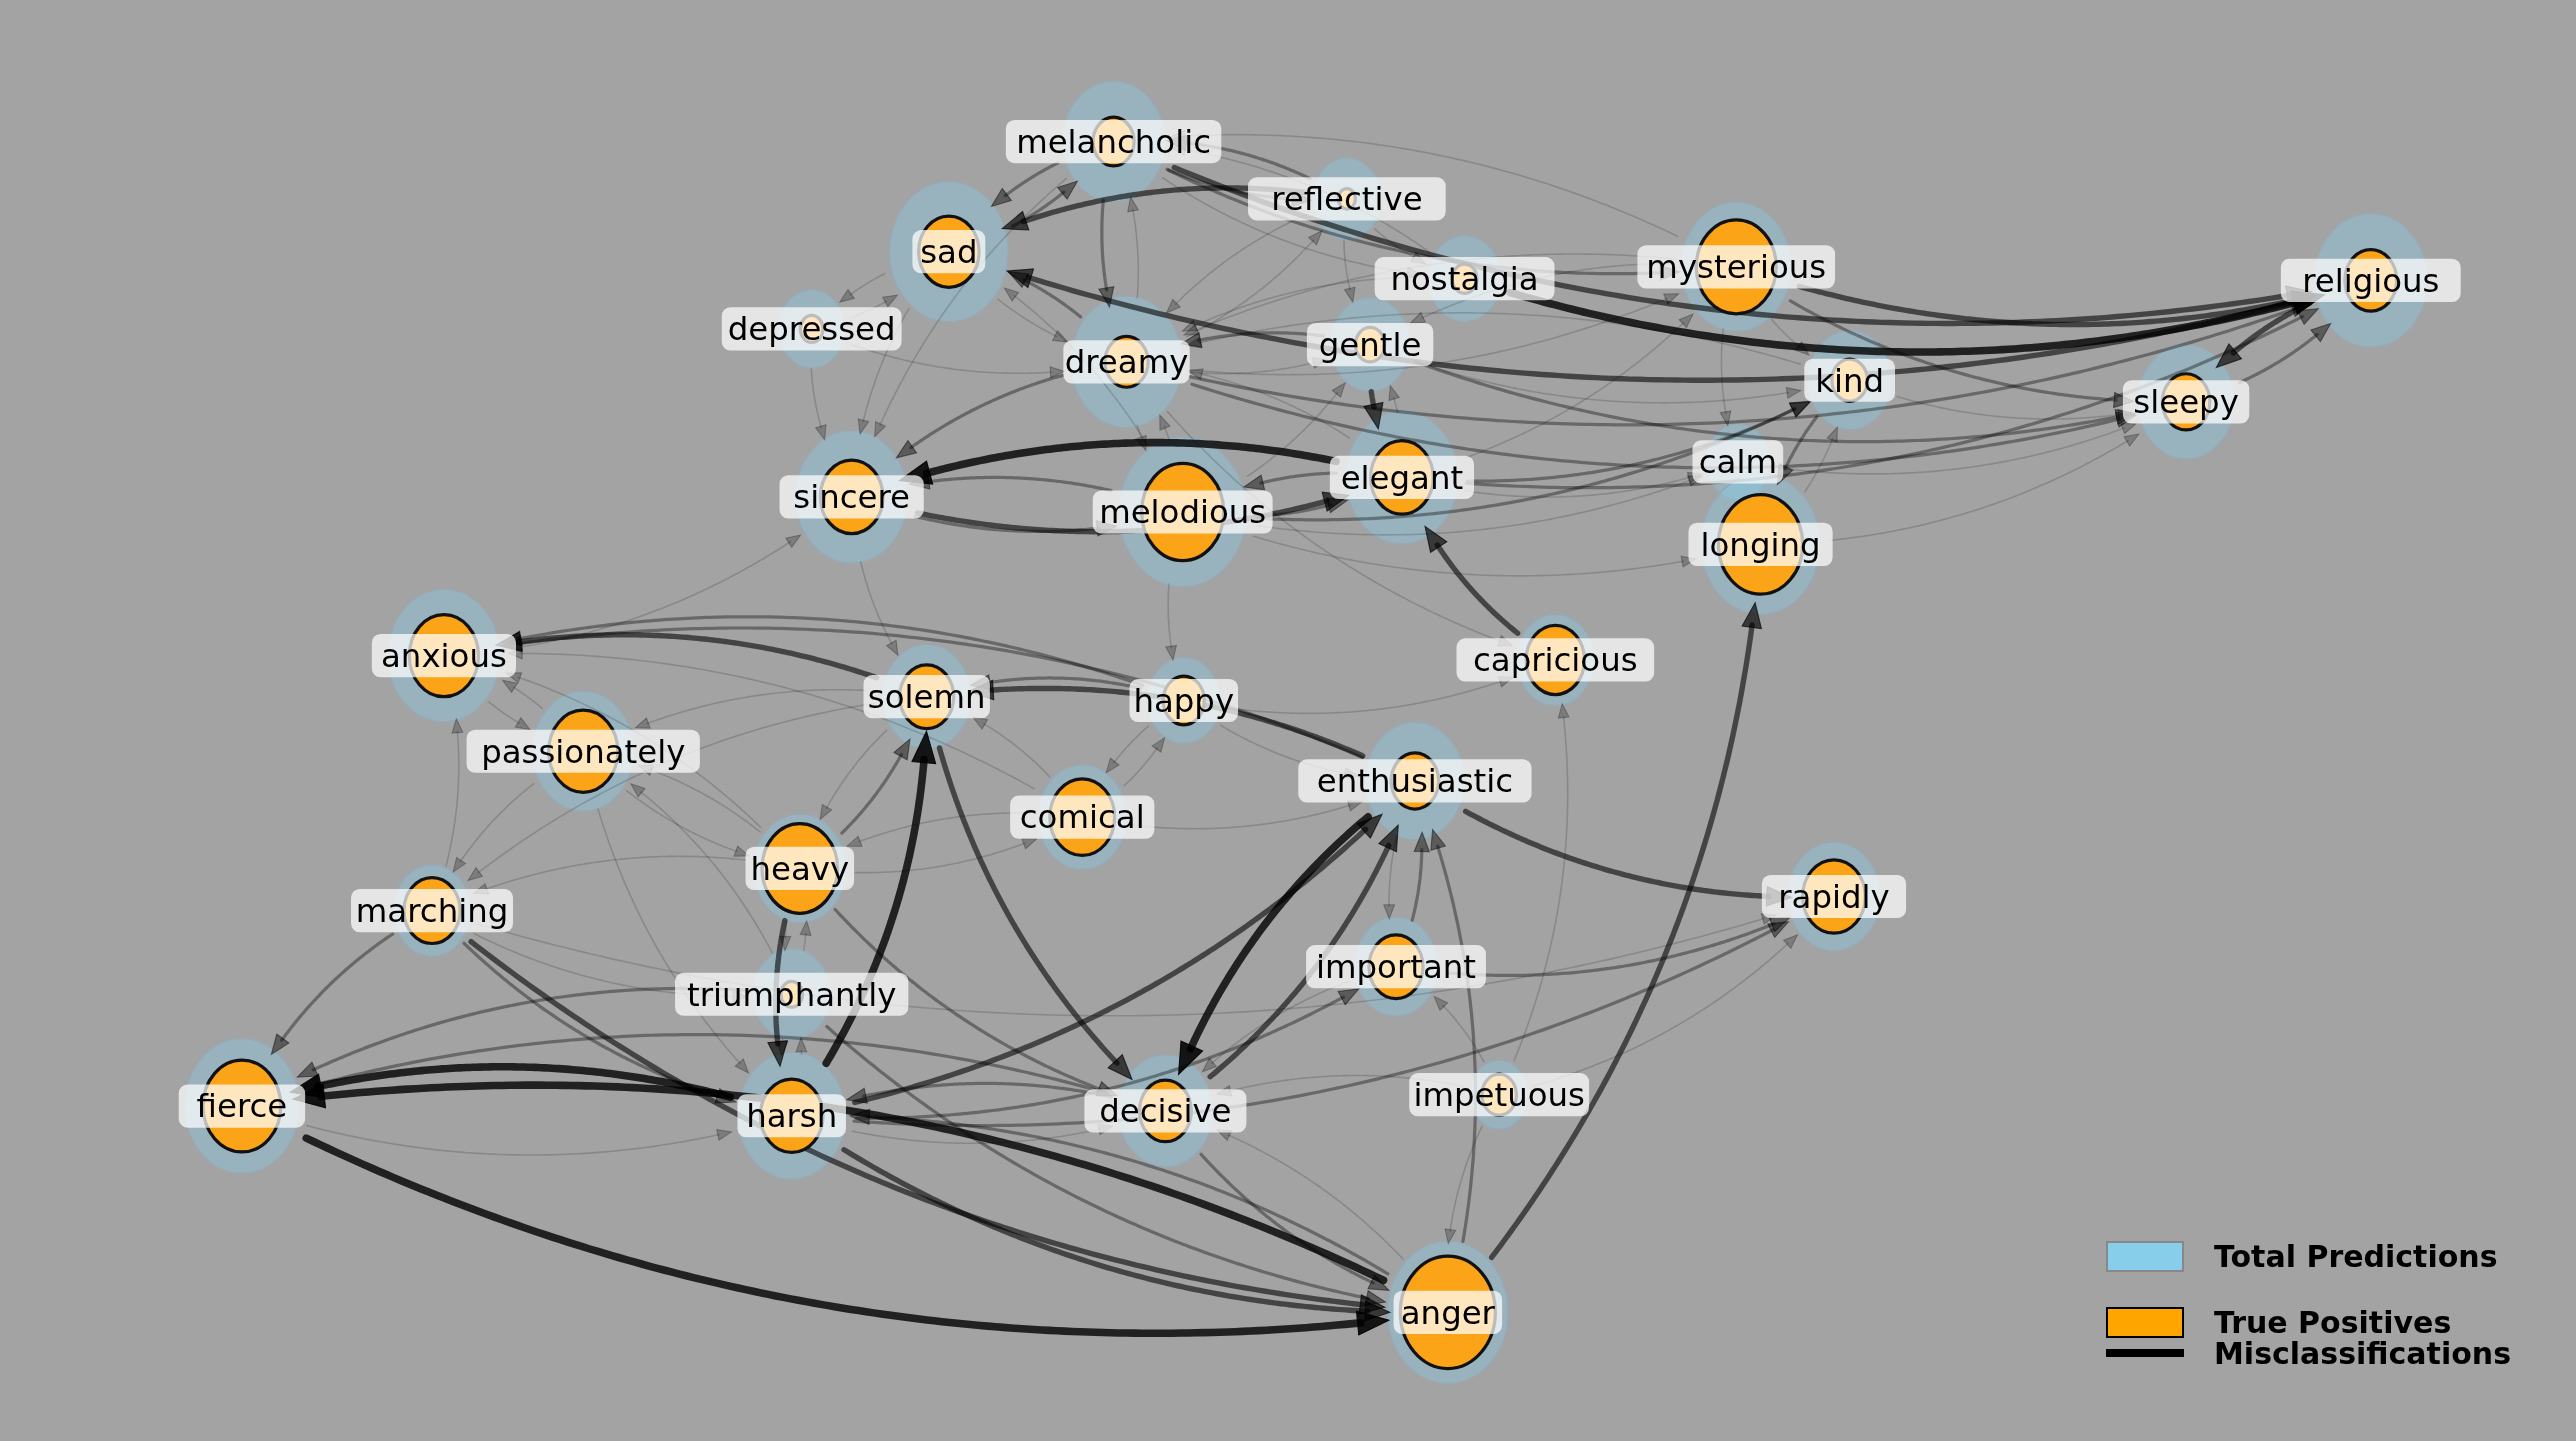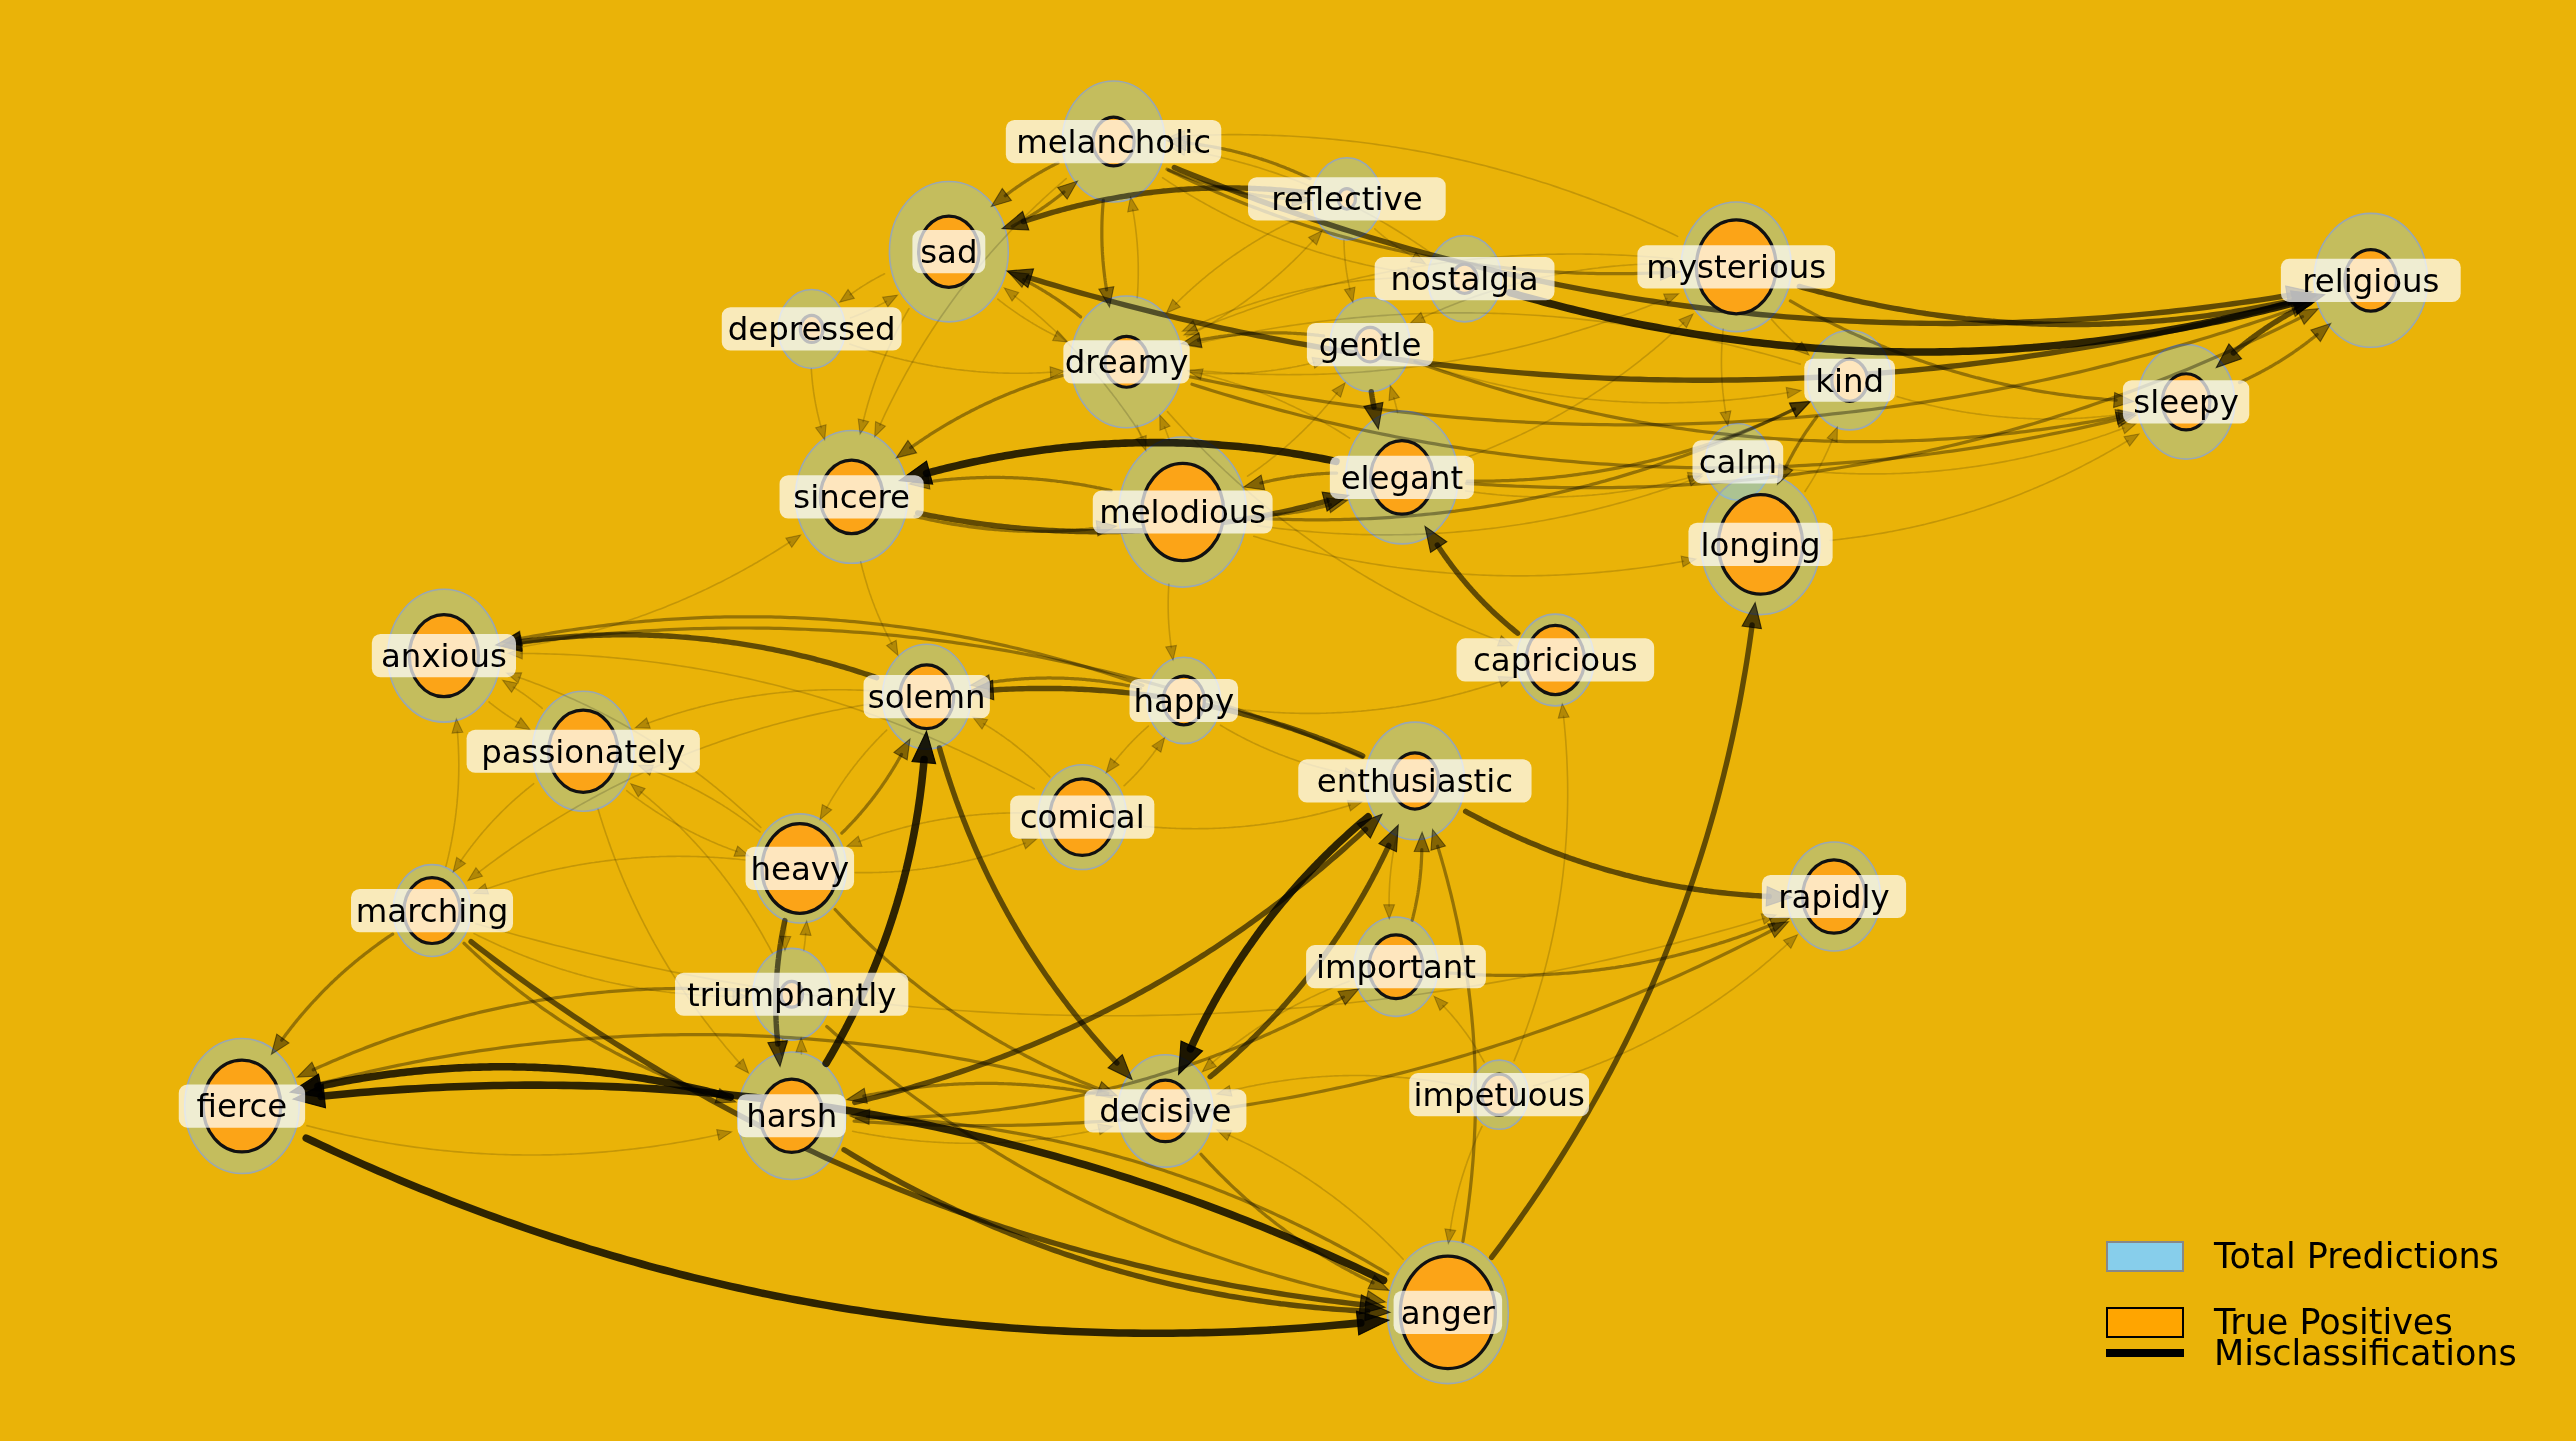--- a/index.html
+++ b/index.html
@@ -1,19 +1,19 @@
 <!DOCTYPE html>
 <html style="font-size:8.6px"><head>
 <meta charset="utf-8">
 <style>
   html,body{margin:0;padding:0;background:#fff;}
   #stage{
     position:relative;
     width:2576px;height:1442px;
-    background:#eab308;
+    background:#a3a3a3;
     overflow:hidden;
     transform-origin:top left;
     font-family:"DejaVu Sans", sans-serif;
   }
   #graph{position:absolute;left:0;top:0;}
   .node-label{
     font-family:"DejaVu Sans", sans-serif;
     fill:#000;
     text-anchor:middle;
   }
@@ -37,23 +37,24 @@
     margin-right:30px;
     flex:0 0 auto;
   }
   .legend-line{
     display:inline-block;
     width:78px;height:7.6px;
     margin-right:30px;
     flex:0 0 auto;
   }
   .legend-label{
-    font-size:35px;
+    font-size:30px;
     color:#000;
     white-space:nowrap;
+    font-weight:bold;
   }
 </style>
 </head>
 <body>
 
 <div id="stage">
   <svg id="graph" width="2576" height="1442" viewBox="0 0 4770 2670" xmlns="http://www.w3.org/2000/svg">
     <g id="layer-outer">
         <ellipse cx="2062" cy="262" rx="95" ry="112" fill="rgba(135,206,235,0.38)" stroke="#9aa8b2" stroke-width="3"></ellipse>
         <ellipse cx="2494" cy="368" rx="64" ry="76" fill="rgba(135,206,235,0.38)" stroke="#9aa8b2" stroke-width="3"></ellipse>

